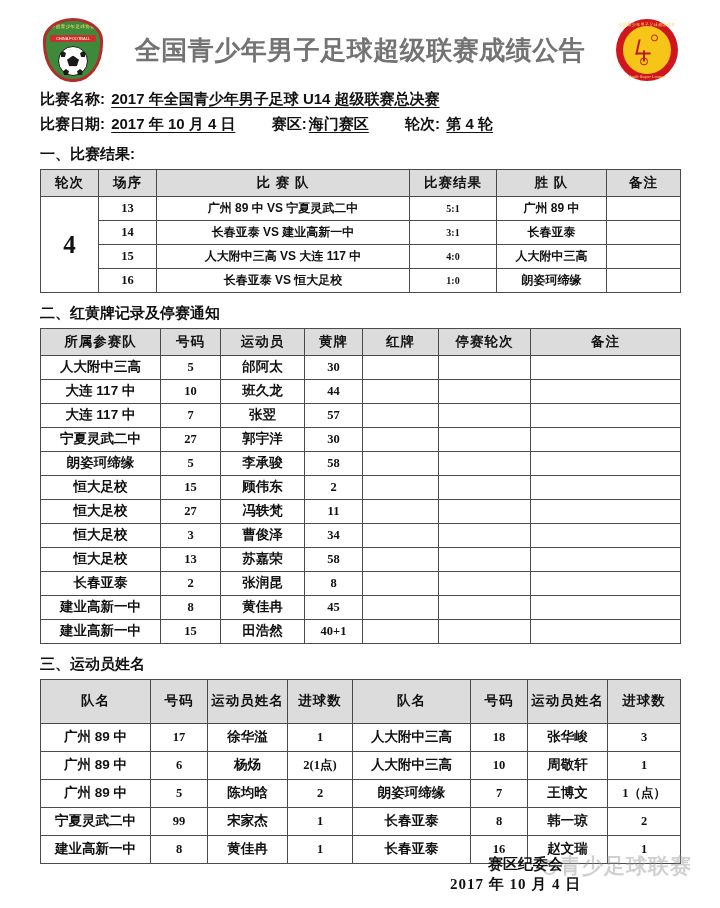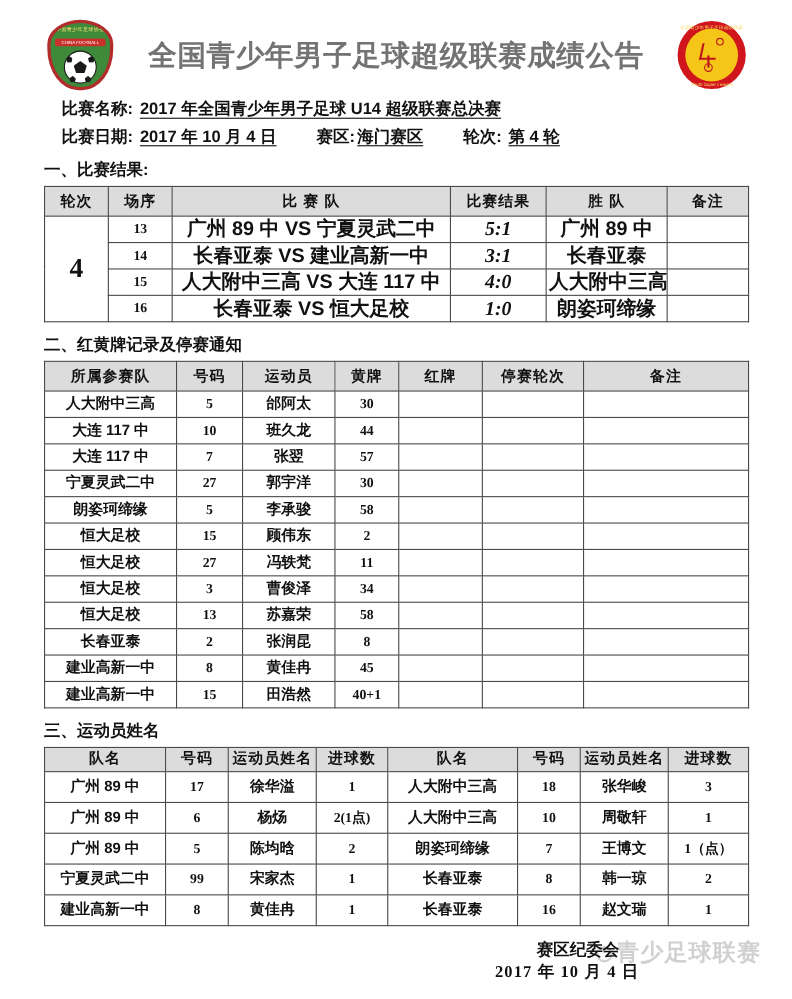--- a/index.html
+++ b/index.html
@@ -127,21 +127,21 @@
     font-weight: bold;
     letter-spacing: .5px;
     color: #737373;
     font-family: "DejaVu Sans", "Liberation Sans", sans-serif;
   }
 
   
   .meta-line {
     font-size: 15px;
     font-weight: bold;
-    margin: 6px 0 0 16px;
+    margin: 6px 0 0 0;
     white-space: nowrap;
   }
   .meta-line .lbl { }
   .meta-line .u {
     text-decoration: underline;
     text-underline-offset: 3px;
     padding: 0 2px;
   }
   .meta-line .gap { display: inline-block; width: 26px; }
 
@@ -173,34 +173,34 @@
   }
   table.grid thead th {
     background: #dcdcdc;
     height: 27px;
     font-size: 13.5px;
     letter-spacing: 1px;
   }
   table.grid tbody td { height: 24px; }
 
   
-  #results-table tbody td { font-size: 18px; }
+  #results-table tbody td { font-size: 12px; }
   #results-table td.round-cell {
     font-size: 25px;
     font-family: "Liberation Serif", "DejaVu Serif", serif;
   }
   #results-table td.num { font-size: 12.5px; font-family:"Liberation Serif","DejaVu Serif",serif;}
-  #results-table td.score { font-size: 18px; font-family:"Liberation Serif","DejaVu Serif",serif;font-style:italic;}
+  #results-table td.score { font-size: 10px; font-family:"Liberation Serif","DejaVu Serif",serif;}
 
   
   #cards-table tbody td { font-size: 13.5px; height: 24px; }
   #cards-table td.numeric { font-size: 12.5px; font-family:"Liberation Serif","DejaVu Serif",serif; }
 
   
-  #goals-table thead th { height: 22px; }
+  #goals-table thead th { height: 44px; }
   #goals-table tbody td { font-size: 13.5px; height: 28px; }
   #goals-table td.numeric { font-size: 12.5px; font-family:"Liberation Serif","DejaVu Serif",serif; }
 
   
   .footer {
     position: absolute;
     right: 40px;
     bottom: 12px;
     text-align: left;
     font-size: 15px;

